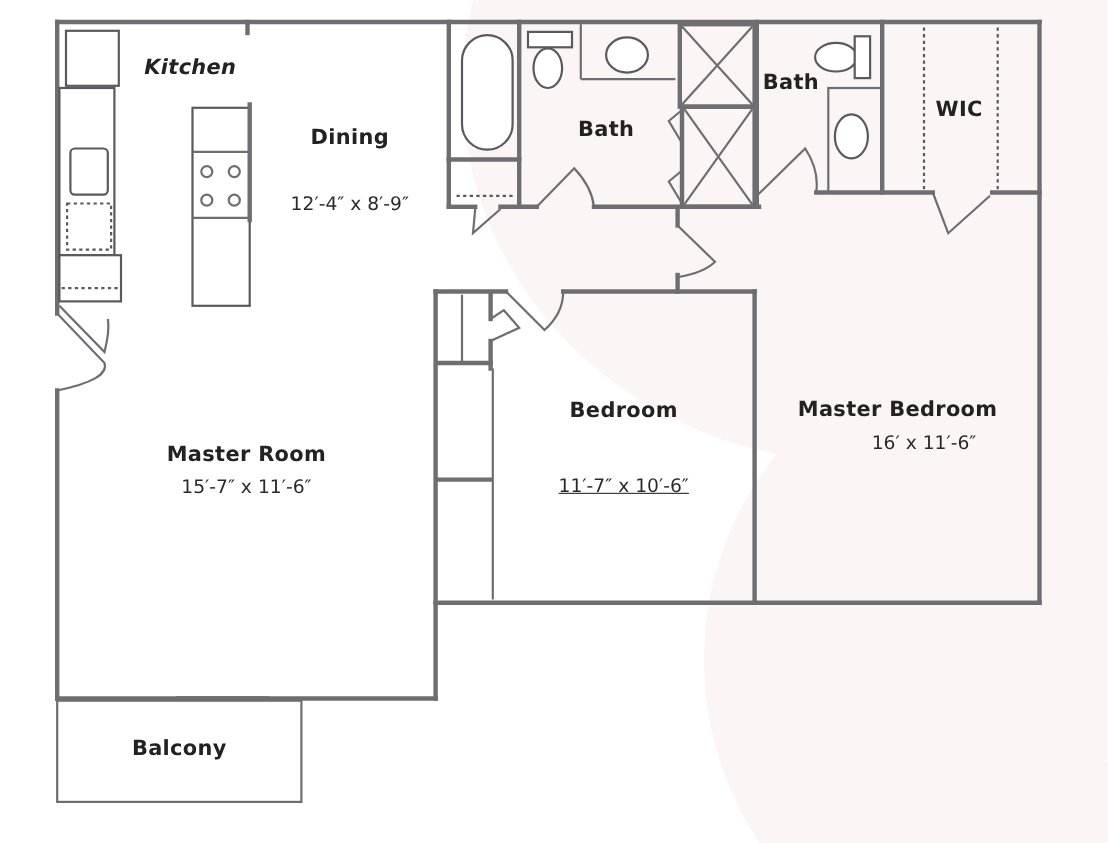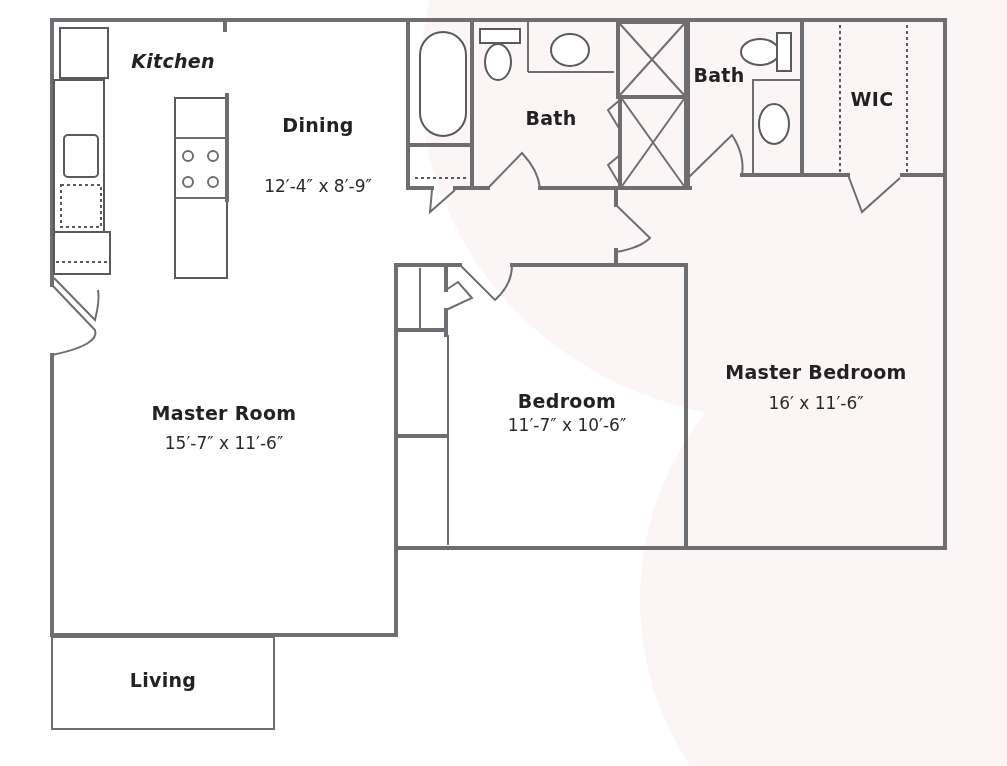--- a/index.html
+++ b/index.html
@@ -136,20 +136,20 @@
 
   <rect class="thin" x="52" y="637" width="222" height="92"></rect>
   <line class="thin" x1="160" y1="634" x2="245" y2="634" stroke="#fff" stroke-width="2"></line>
 </svg>
 
 <div class="label room-name" style="left:173px;top:50px;font-style:italic;">Kitchen</div>
 <div class="label room-name" style="left:318px;top:114px;text-align:right;">Dining</div>
 <div class="label room-dim" style="left:318px;top:156px;margin-top:20px;">12′-4″ x 8′-9″</div>
 <div class="label room-name" style="left:224px;top:402px;">Master Room</div>
 <div class="label room-dim" style="left:224px;top:433px;">15′-7″ x 11′-6″</div>
-<div class="label room-name" style="left:163px;top:669px;">Living</div>
+<div class="label room-name" style="left:163px;top:669px;">Balcony</div>
 <div class="label room-name" style="left:551px;top:107px;">Bath</div>
 <div class="label room-name" style="left:719px;top:64px;">Bath</div>
 <div class="label room-name" style="left:872px;top:88px;">WIC</div>
-<div class="label room-name" style="left:567px;top:390px;">Bedroom</div>
-<div class="label room-dim" style="left:567px;top:415px;">11′-7″ x 10′-6″</div>
+<div class="label room-name" style="left:567px;top:362px;">Bedroom</div>
+<div class="label room-dim" style="left:567px;top:432px;text-decoration:underline;">11′-7″ x 10′-6″</div>
 <div class="label room-name" style="left:816px;top:361px;">Master Bedroom</div>
-<div class="label room-dim" style="left:816px;top:393px;">16′ x 11′-6″</div>
+<div class="label room-dim" style="left:840px;top:393px;">16′ x 11′-6″</div>
 
 </body></html>

